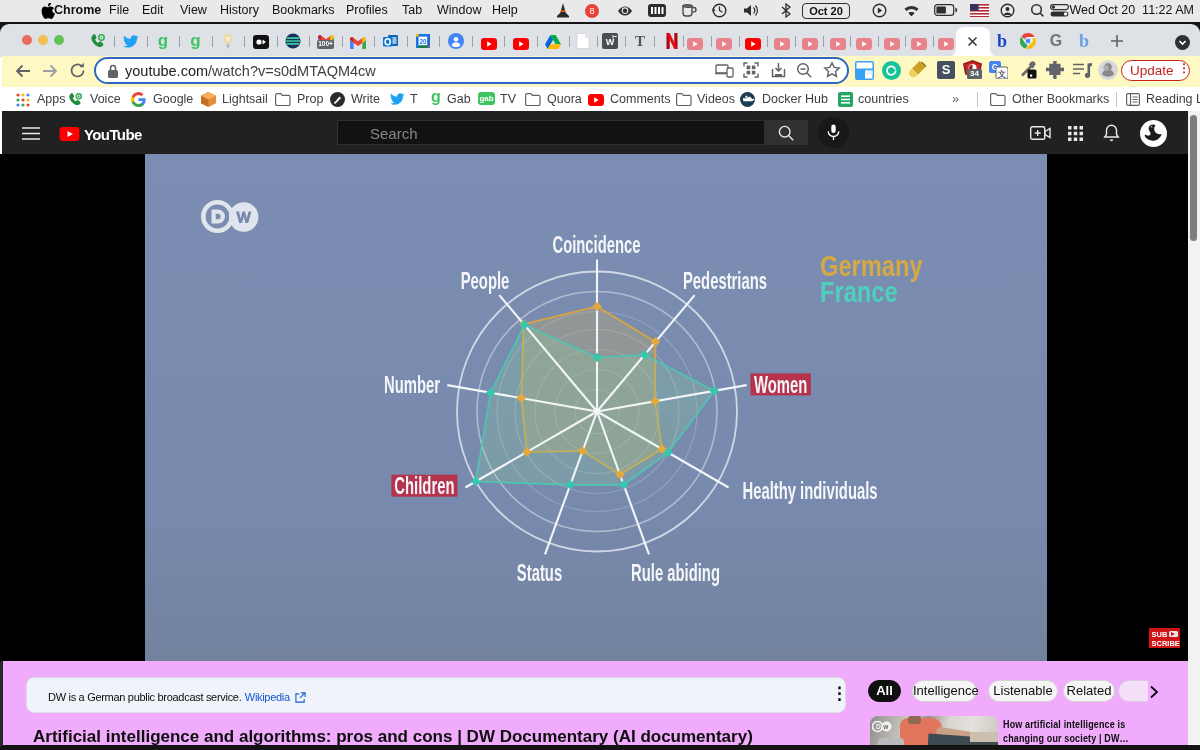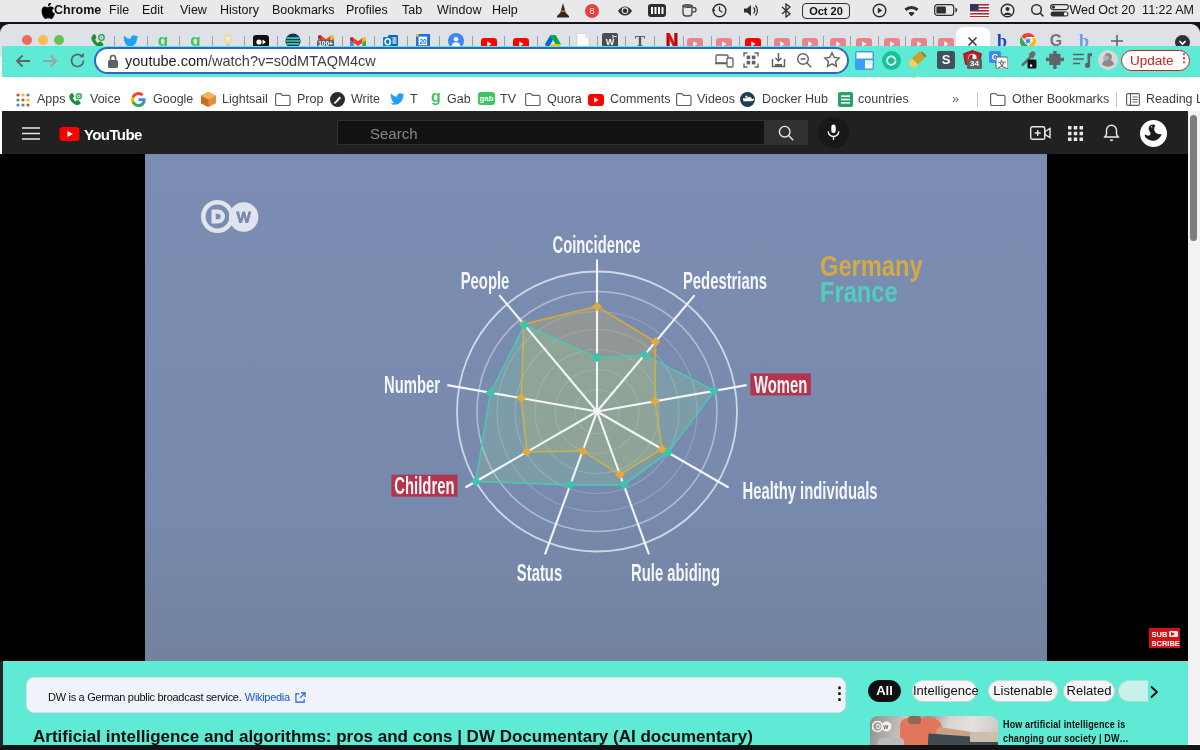--- a/index.html
+++ b/index.html
@@ -690,35 +690,35 @@
 #menubar{position:absolute;left:0;top:0;width:1200px;height:22px;background:#e9e8ea;color:#111;font-size:12.5px}
 #menubar .mi{position:absolute;top:3px;white-space:nowrap}
 
 #winline{position:absolute;left:0;top:22px;width:1200px;height:12px;background:#151515}
 #tabstrip{position:absolute;left:0;top:24px;width:1200px;height:33px;background:#dee1e6;border-top-left-radius:9px;border-top-right-radius:9px}
 .tl{position:absolute;top:11px;width:10px;height:10px;border-radius:50%}
 .fav{position:absolute;top:9px;width:16px;height:16px}
 .sep{position:absolute;top:12px;width:1px;height:11px;background:#9aa3ad}
 #activetab{position:absolute;left:956px;top:3px;width:34px;height:30px;background:#fff;border-radius:8px 8px 0 0}
 
-#toolbar{position:absolute;left:2px;top:46px;width:1198px;height:31px;background:#5eead4}
+#toolbar{position:absolute;left:2px;top:56px;width:1198px;height:31px;background:#fef9c3}
 #urlbar{position:absolute;left:92px;top:1px;width:755px;height:27px;border:2px solid #2f66c6;border-radius:14px;background:#fff}
 
 #bookmarks{position:absolute;left:2px;top:88px;width:1198px;height:23px;background:#fff;font-size:12.5px;color:#3c4043}
 .bk{position:absolute;top:4px;white-space:nowrap}
 
 #ythead{position:absolute;left:2px;top:111px;width:1186px;height:43px;background:#212121}
 
 #video{position:absolute;left:0px;top:154px;width:1188px;height:507px;background:#000}
 #bluevid{position:absolute;left:145px;top:0px;width:902px;height:507px;background:linear-gradient(180deg,#7b8db2 0%,#7789ac 72%,#73839e 100%)}
 
 #sbtrack{position:absolute;left:1188px;top:111px;width:12px;height:633px;background:#f2f2f2}
 #sbthumb{position:absolute;left:1190px;top:115px;width:7px;height:126px;background:#7d7d7d;border-radius:4px}
 
-#below{position:absolute;left:2px;top:661px;width:1186px;height:89px;background:#5eead4}
+#below{position:absolute;left:2px;top:661px;width:1186px;height:89px;background:#f0abfc}
 #descbox{position:absolute;left:24px;top:16px;width:820px;height:36px;background:#f0f3f9;border:1px solid #d9dde4;border-radius:8px;font-size:13px;color:#0d0d0d}
 #title{position:absolute;left:31px;top:66px;font-size:17px;font-weight:bold;color:#0d0d0d;white-space:nowrap}
 .chip{position:absolute;top:19px;height:22px;border-radius:11px;background:#f5f5f5;border:1px solid #d5d5d5;font-size:13px;color:#0f0f0f;line-height:20px;text-align:center}
 #leftdark{position:absolute;left:0;top:661px;width:3px;height:89px;background:#262626}
 #dock{position:absolute;left:0;top:745px;width:1200px;height:5px;background:#141414;border-top-left-radius:8px}
 </style>
 
 <div id="menubar">
   <svg class="abs" style="left:41px;top:3px" width="14" height="16" viewBox="0 0 14 17">
       <path fill="#000" d="M11.3 9.1c0-1.5.8-2.7 2.1-3.5-.8-1.1-2-1.7-3.4-1.8-1.4-.1-2.7.8-3.3.8-.7 0-1.8-.8-3-.8C1.6 3.9.2 5.8.2 8.5c0 1.6.3 3.2 1 4.9.8 1.7 1.9 3.6 3.2 3.6 1.1 0 1.6-.7 3-.7 1.3 0 1.8.7 3 .7 1.3 0 2.3-1.8 3.1-3.5.5-1.1.8-2.2.9-2.3-1.9-.8-3.1-2.3-3.1-4.1z"></path>

